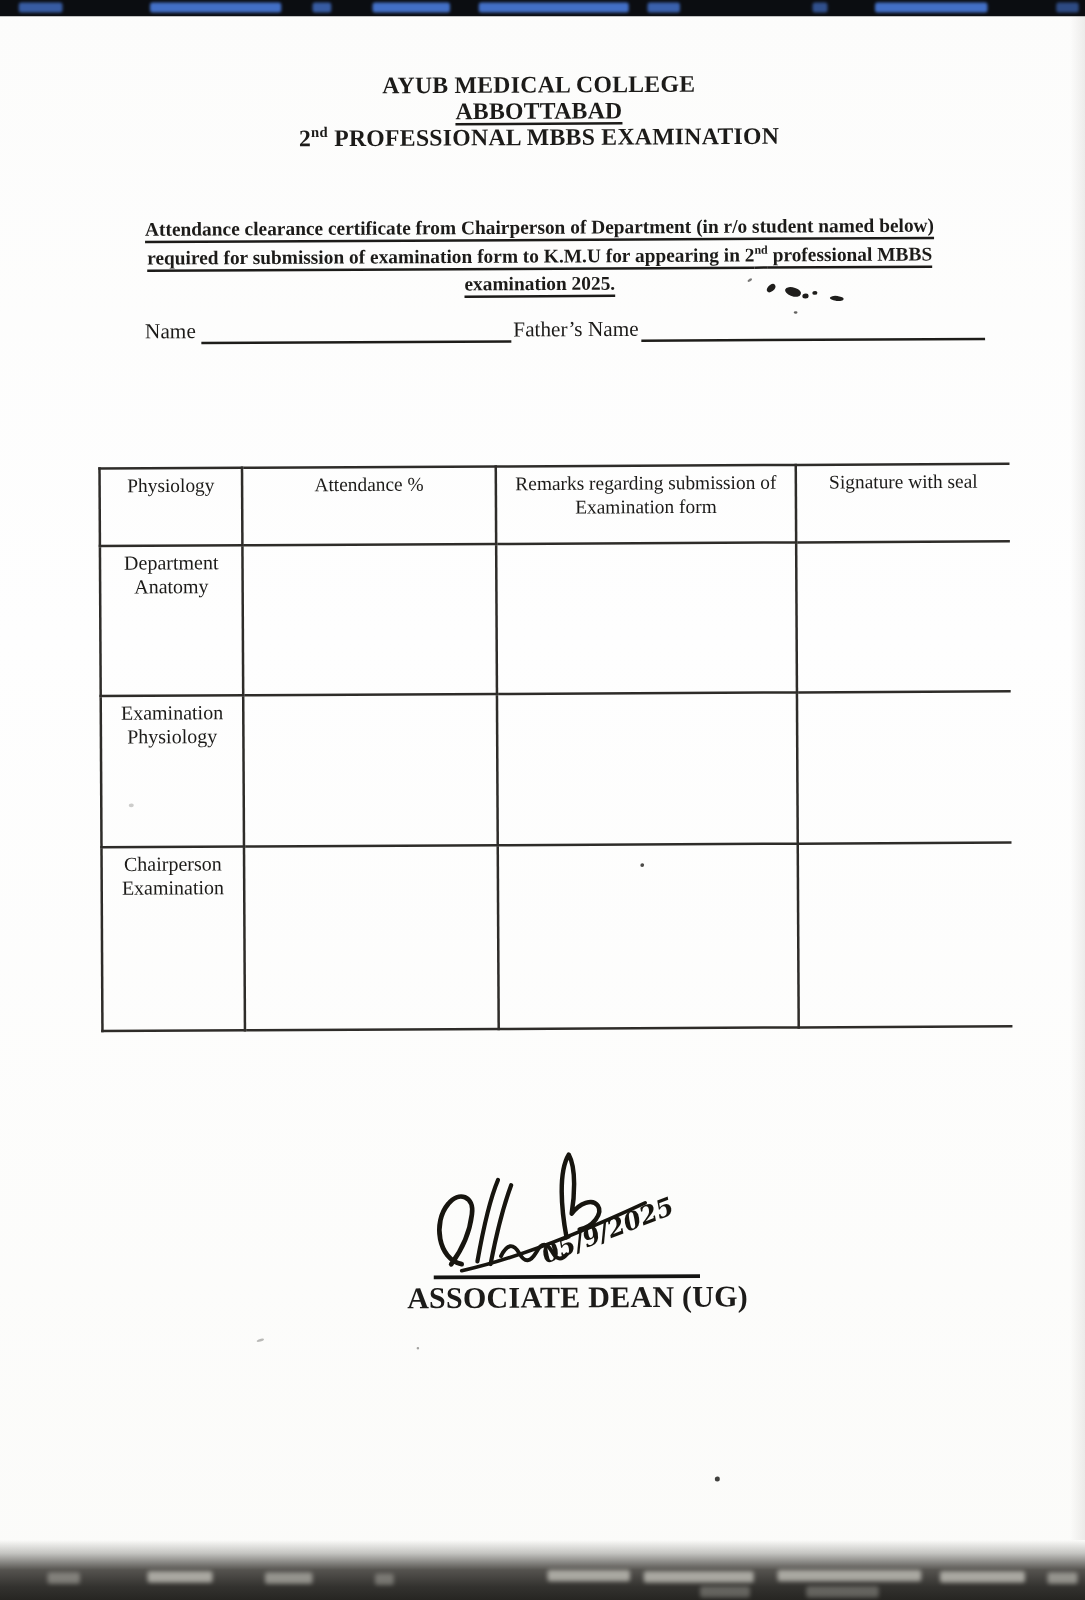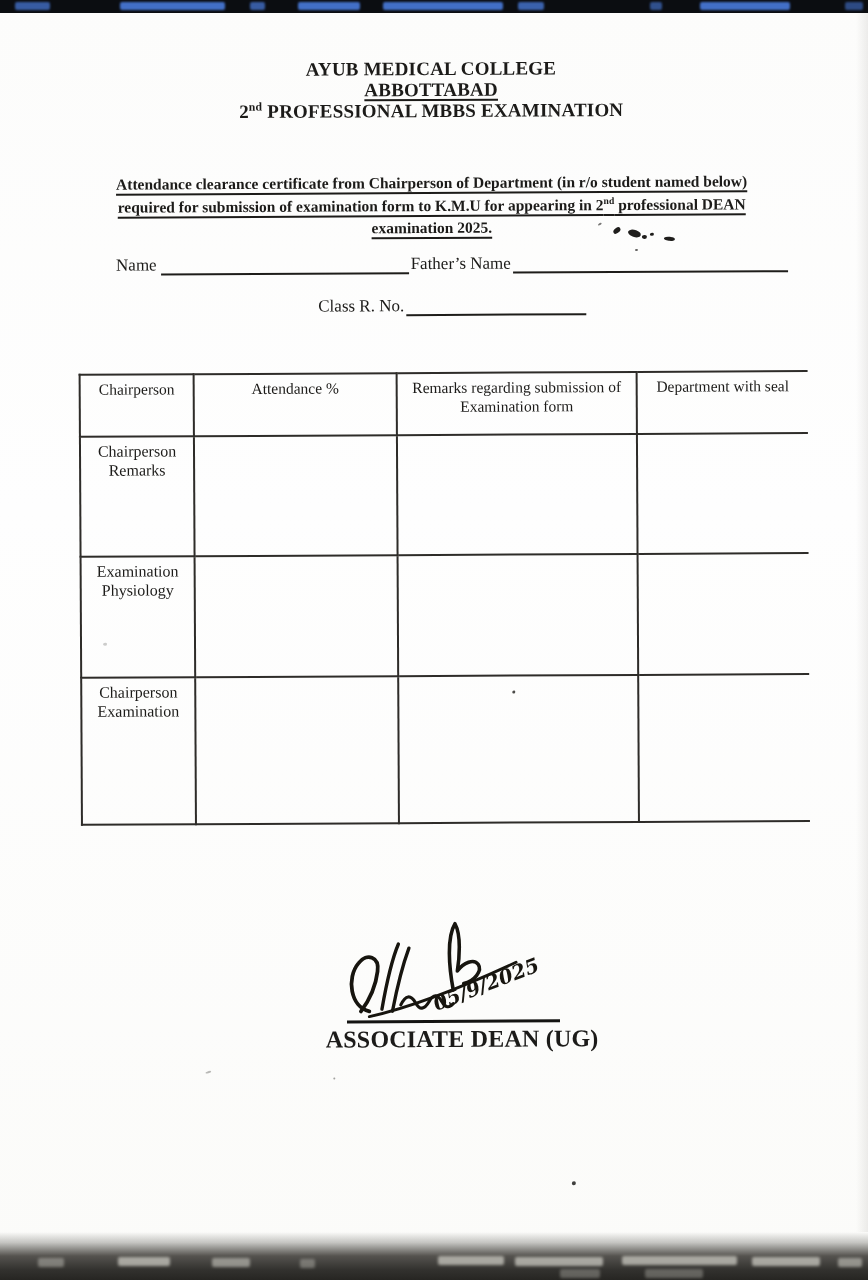--- a/index.html
+++ b/index.html
@@ -73,52 +73,48 @@
   <div class="sheet">
 
     <div class="title-block">
       <div>AYUB MEDICAL COLLEGE</div>
       <div class="u">ABBOTTABAD</div>
       <div><span>2</span><sup class="ord">nd</sup><span> PROFESSIONAL MBBS EXAMINATION</span></div>
     </div>
 
     <div class="notice">
       <div>Attendance clearance certificate from Chairperson of Department (in r/o student named below)</div>
-      <div><span>required for submission of examination form to K.M.U for appearing in 2</span><sup class="ord">nd</sup><span> professional DEAN</span></div>
+      <div><span>required for submission of examination form to K.M.U for appearing in 2</span><sup class="ord">nd</sup><span> professional MBBS</span></div>
       <div>examination 2025.</div>
     </div>
 
     <div class="fields-row">
       <span>Name</span>
       <span class="fill-line line-name"></span>
       <span style="margin-left:2px;">Father’s Name</span>
       <span class="fill-line line-father"></span>
     </div>
 
-    <div class="class-row">
-      <span>Class R. No.</span>
-      <span class="fill-line line-class"></span>
-    </div>
 
     <table class="clearance">
       <colgroup>
           <col class="c1">
           <col class="c2">
           <col class="c3">
           <col class="c4">
         </colgroup>
       <tbody>
           <tr class="hdr">
-        <th>Chairperson</th>
+        <th>Physiology</th>
         <th>Attendance %</th>
         <th>Remarks regarding submission of Examination form</th>
-        <th class="last">Department with seal</th>
+        <th class="last">Signature with seal</th>
       </tr>
       <tr class="r1">
-        <td class="dept">Chairperson Remarks</td>
+        <td class="dept">Department Anatomy</td>
         <td></td>
         <td></td>
         <td class="last"></td>
       </tr>
       <tr class="r2">
         <td class="dept">Examination Physiology</td>
         <td></td>
         <td></td>
         <td class="last"></td>
       </tr>

